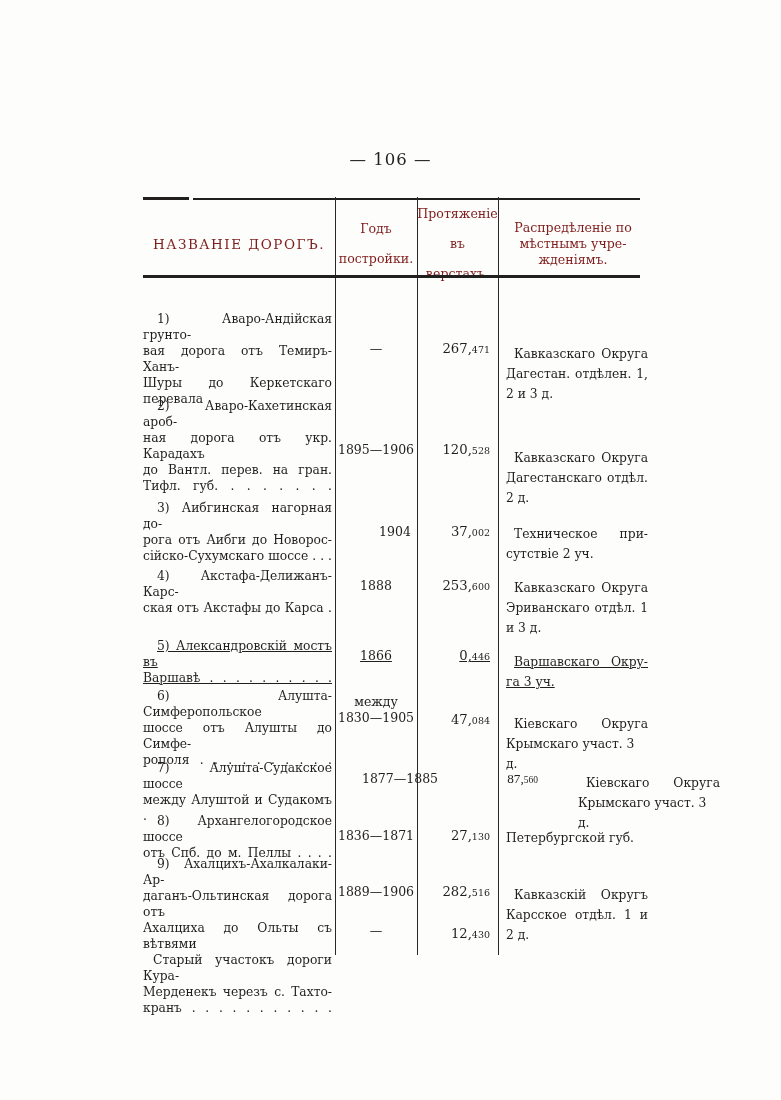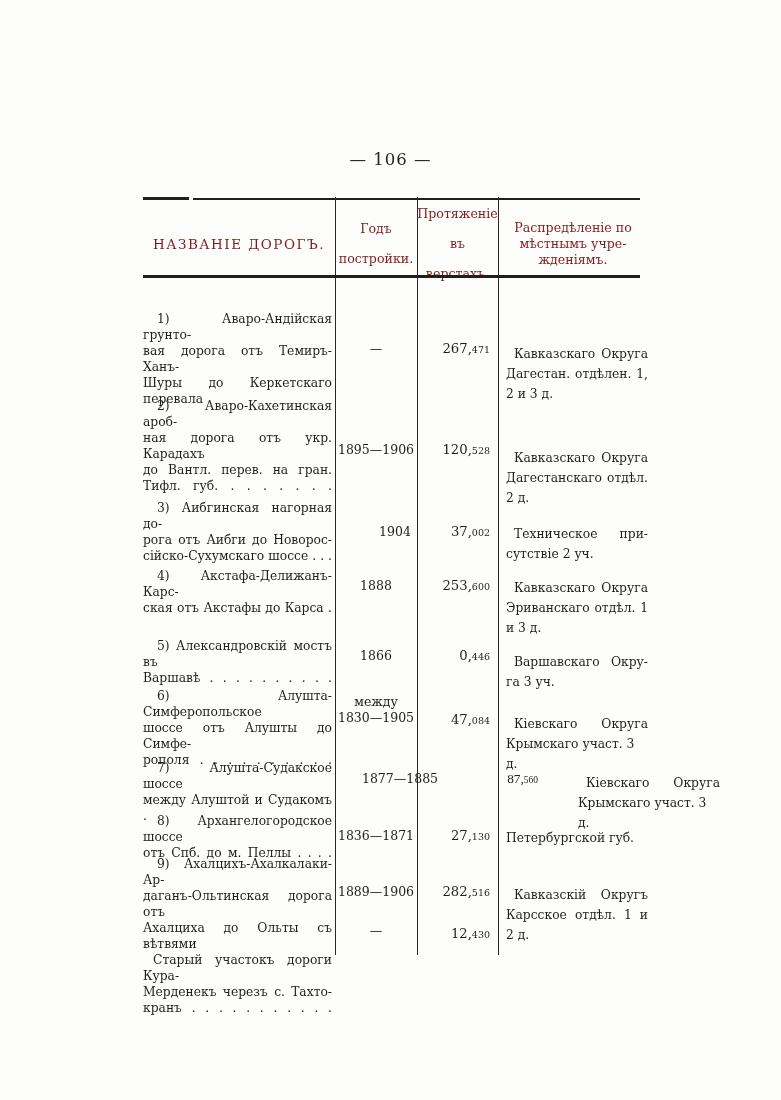--- a/index.html
+++ b/index.html
@@ -48,21 +48,21 @@
   .c-len{font-size:13.2px;line-height:16px;text-align:right;padding-right:8px;box-sizing:border-box;}
   .c-len .dec{font-size:9.5px;}
   .c-dist{
     font-size:12.3px;line-height:20px;padding-left:8px;box-sizing:border-box;
     white-space:pre-line;
   }
   .c-dist .main{text-align:justify;text-align-last:justify;text-indent:8px;white-space:pre-line;}
   .c-dist .last{text-align:left;white-space:pre-line;}
   
   .r1{height:120px;} .r2{height:100px;} .r3{height:68px;} .r4{height:70px;}
-  .r5{height:50px;} .r6{height:72px;} .r7{height:54px;gap:24px;} .r8{height:42px;} .r9{height:101px;}
+  .r5{height:50px;text-decoration:underline;} .r6{height:72px;} .r7{height:54px;gap:24px;} .r8{height:42px;} .r9{height:101px;}
   
   .r1 .c-name{padding-top:33px;} .r1 .c-year{padding-top:63px;} .r1 .c-len{padding-top:63px;} .r1 .c-dist{padding-top:66px;}
   .r2 .c-name{padding-top:0;}    .r2 .c-year{padding-top:44px;} .r2 .c-len{padding-top:44px;} .r2 .c-dist{padding-top:50px;}
   .r3 .c-name{padding-top:2px;}  .r3 .c-year{padding-top:26px;padding-left:38px;} .r3 .c-len{padding-top:26px;} .r3 .c-dist{padding-top:26px;}
   .r4 .c-name{padding-top:2px;}  .r4 .c-year{padding-top:12px;} .r4 .c-len{padding-top:12px;} .r4 .c-dist{padding-top:12px;}
   .r5 .c-name{padding-top:2px;}  .r5 .c-year{padding-top:12px;} .r5 .c-len{padding-top:12px;} .r5 .c-dist{padding-top:16px;}
   .r6 .c-name{padding-top:2px;}  .r6 .c-year{padding-top:8px;}  .r6 .c-len{padding-top:26px;} .r6 .c-dist{padding-top:28px;}
   .r7 .c-name{padding-top:2px;}  .r7 .c-year{padding-top:13px;} .r7 .c-len{padding-top:13px;font-family:Liberation Serif, serif;} .r7 .c-dist{padding-top:15px;}
   .r8 .c-name{padding-top:1px;}  .r8 .c-year{padding-top:16px;} .r8 .c-len{padding-top:16px;} .r8 .c-dist{padding-top:16px;}
   .r9 .c-name{padding-top:2px;}  .r9 .c-year{padding-top:30px;} .r9 .c-len{padding-top:30px;} .r9 .c-dist{padding-top:31px;}

